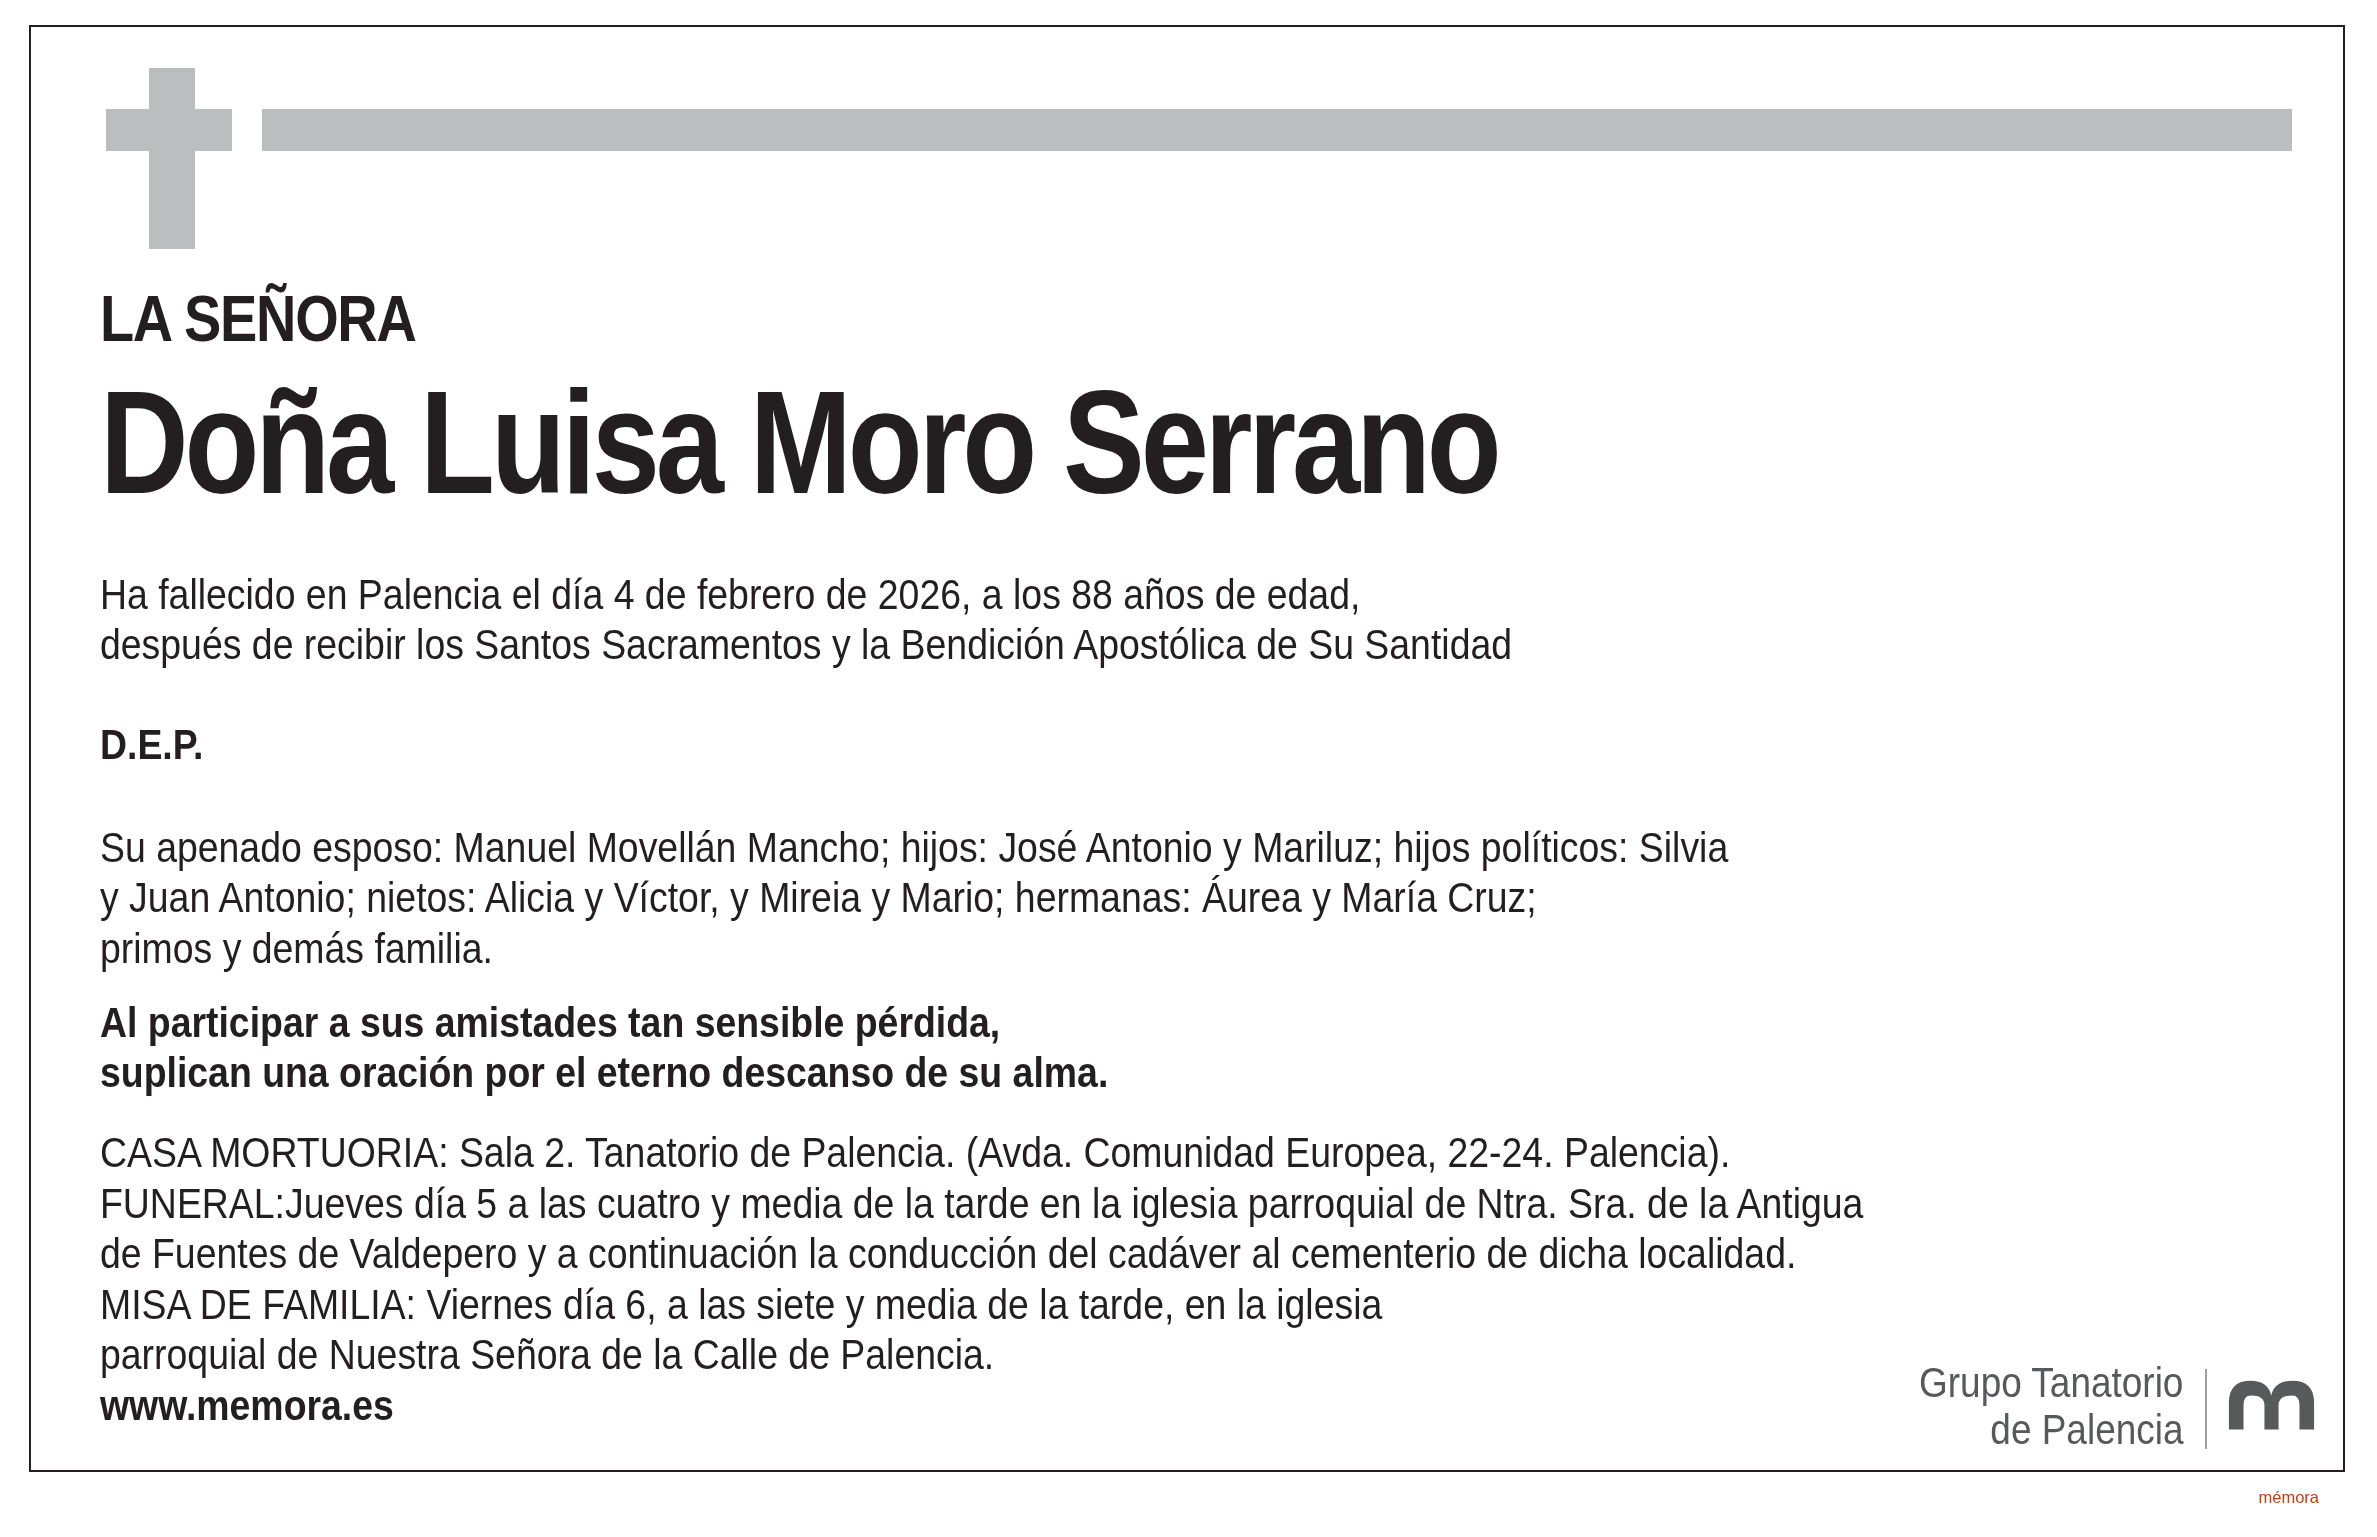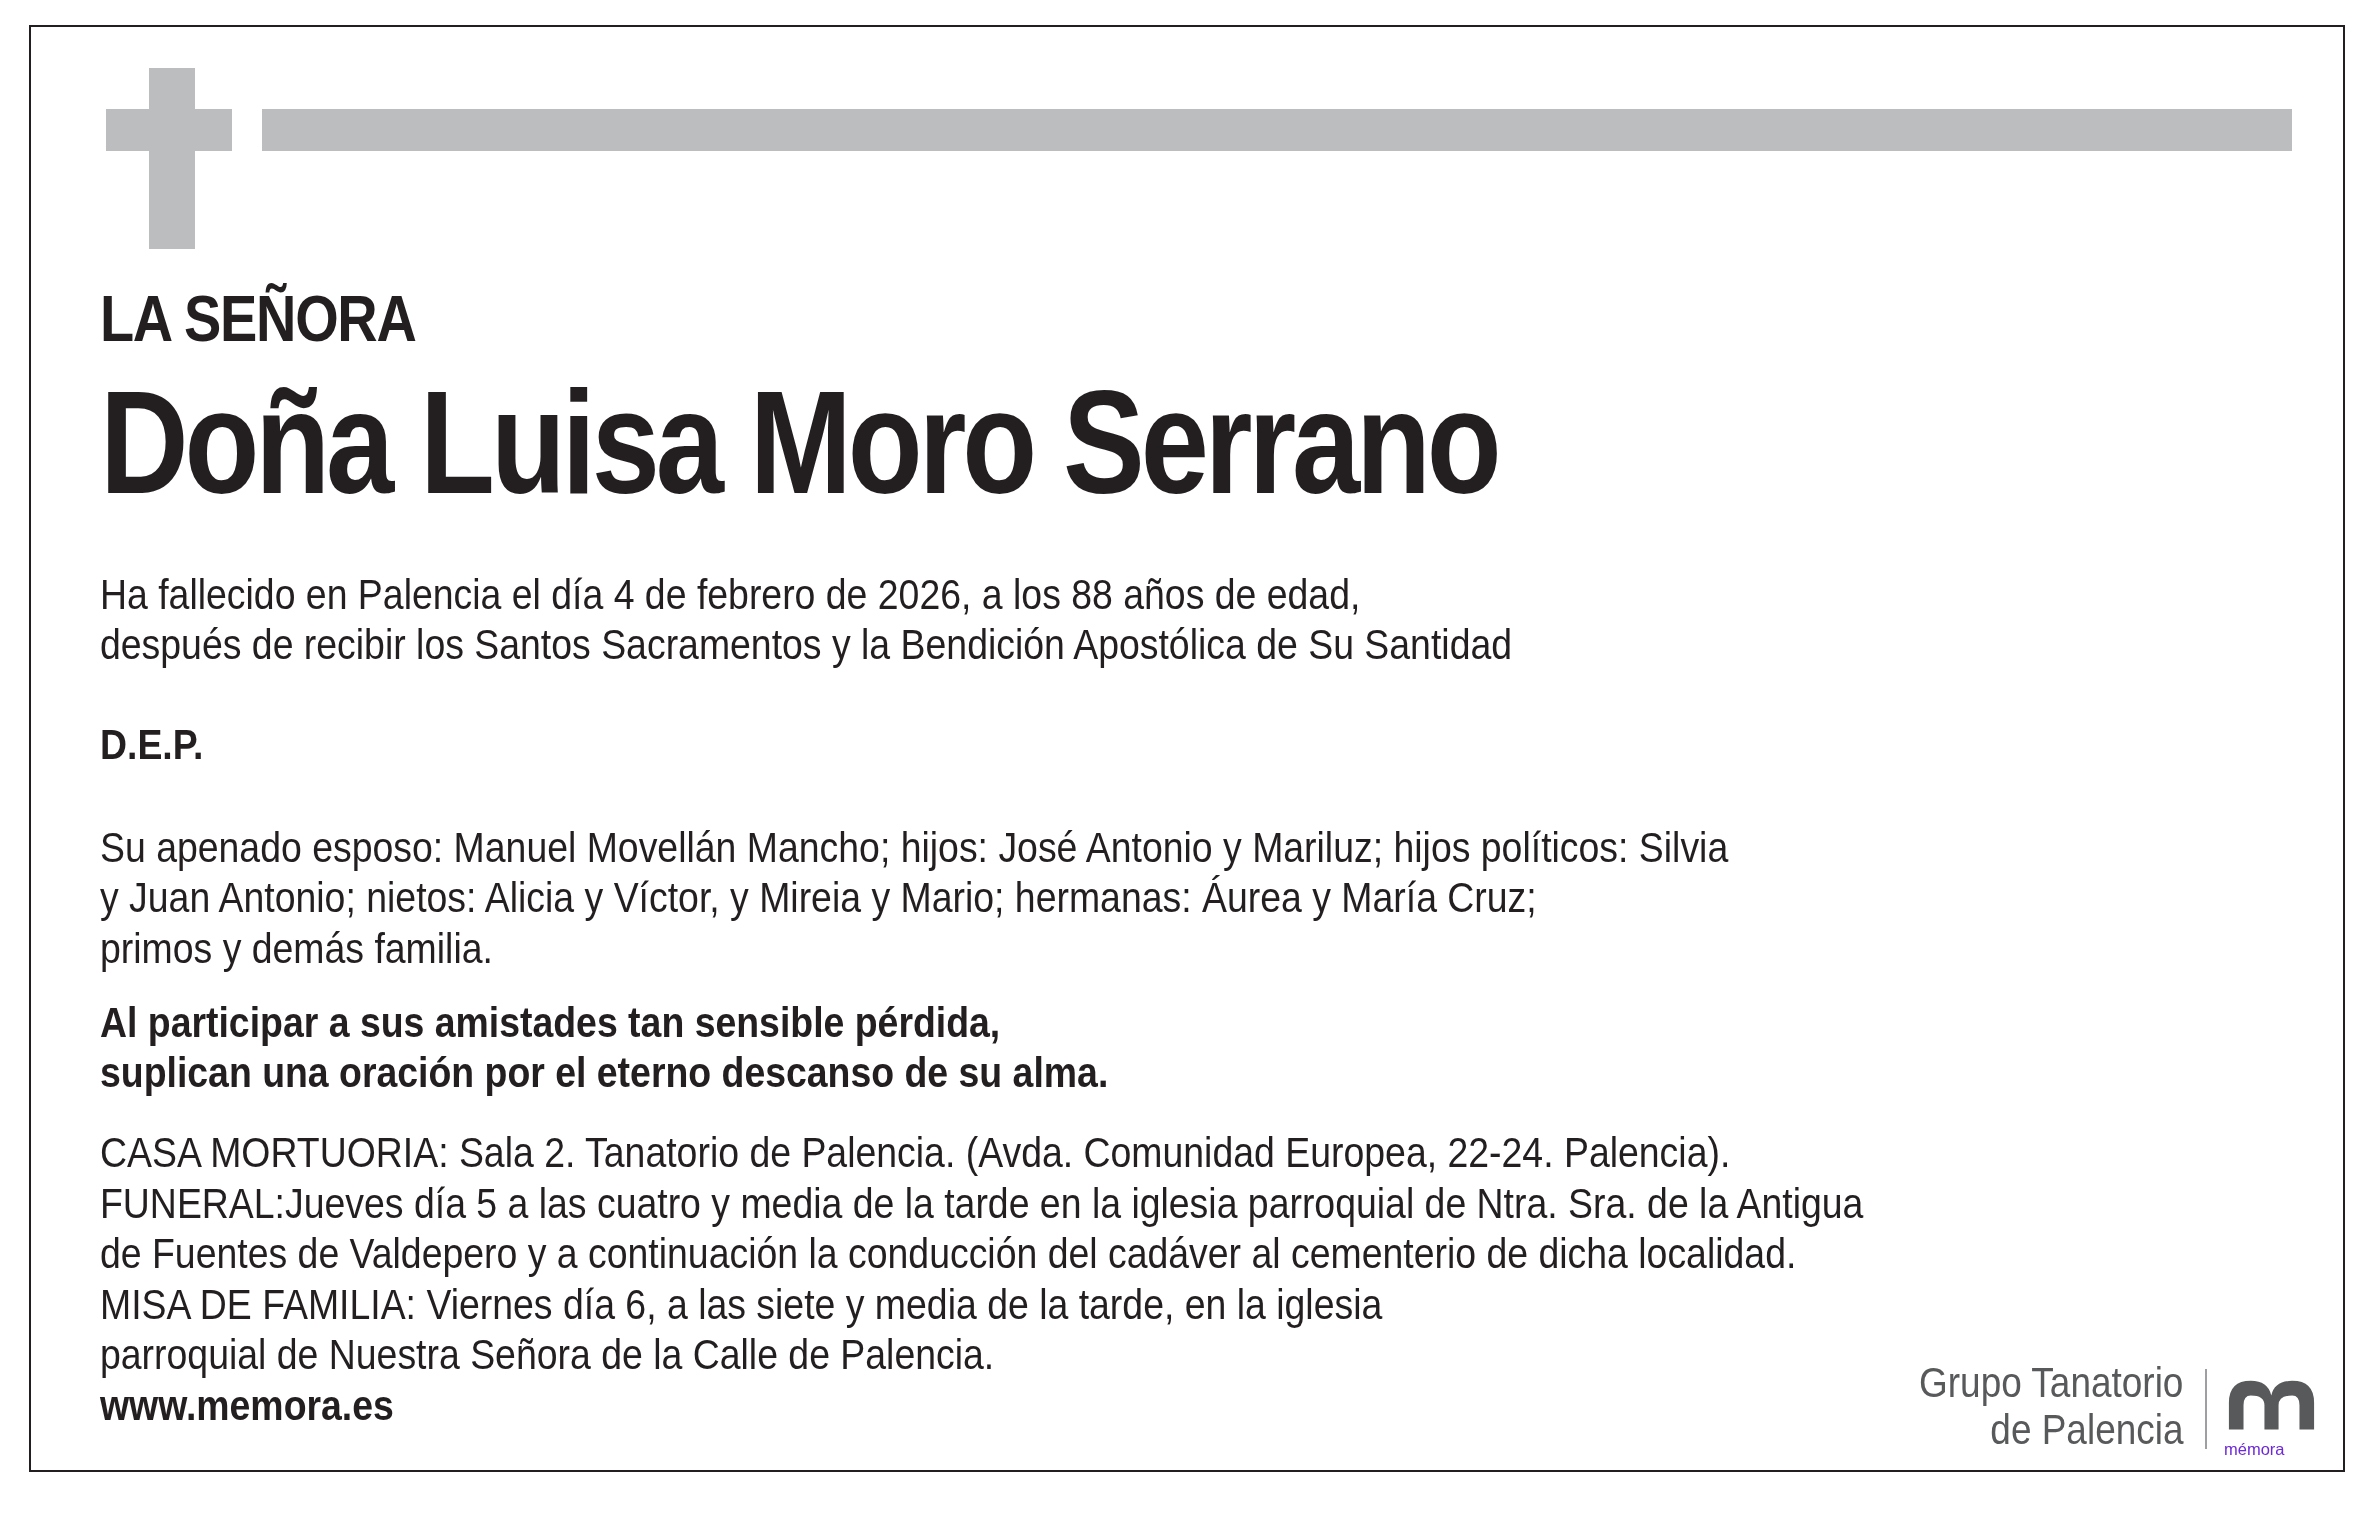--- a/index.html
+++ b/index.html
@@ -18,21 +18,21 @@
   .l1 { top:569px; } .l2 { top:619px; }
   .dep { top:719px; }
   .f1 { top:822px; } .f2 { top:872px; } .f3 { top:923px; }
   .p1 { top:997px; } .p2 { top:1047px; }
   .c1 { top:1127px; } .c2 { top:1178px; } .c3 { top:1228px; } .c4 { top:1279px; } .c5 { top:1329px; } .web { top:1380px; }
   .logo-text { position:absolute; right:194px; text-align:right; color:#58595b; font-size:42px; line-height:47px;
                transform:scaleX(0.88); transform-origin:right; }
   .lt1 { top:1359px; } .lt2 { top:1406px; }
   .logo-sep { position:absolute; left:2205px; top:1369px; width:2.4px; height:80px; background:#9d9fa2; }
   .logo-m { position:absolute; left:2224px; top:1376px; width:95px; height:73px; }
-  .logo-m-label { position:absolute; left:2224px; top:1440px; width:95px; text-align:left; font-size:16.5px; color:#6d28d9; }
+  .logo-m-label { position:absolute; left:2224px; top:1488px; width:95px; text-align:right; font-size:16.5px; color:#c2410c; }
 </style>
 </head>
 <body>
 
 <div class="frame"></div>
 <div class="cross-v"></div>
 <div class="cross-h"></div>
 <div class="bar"></div>
 
 <div class="t title">LA SEÑORA</div>

